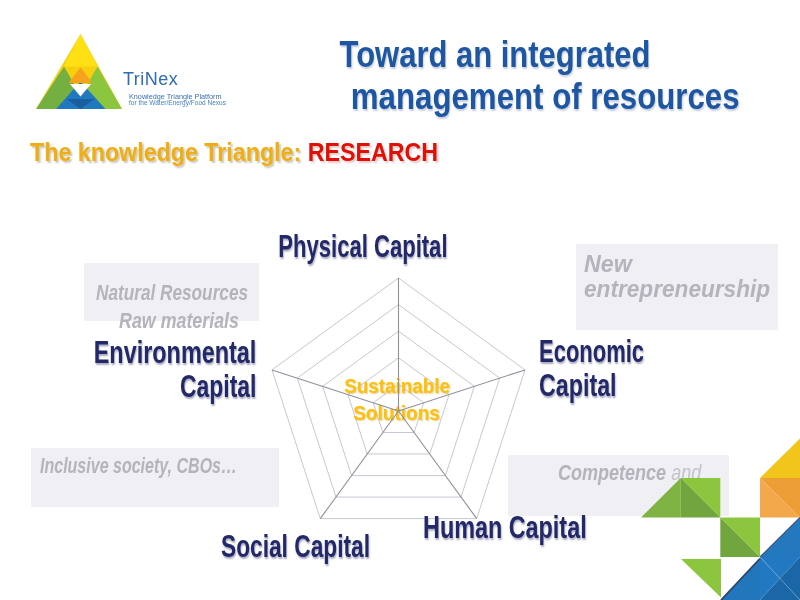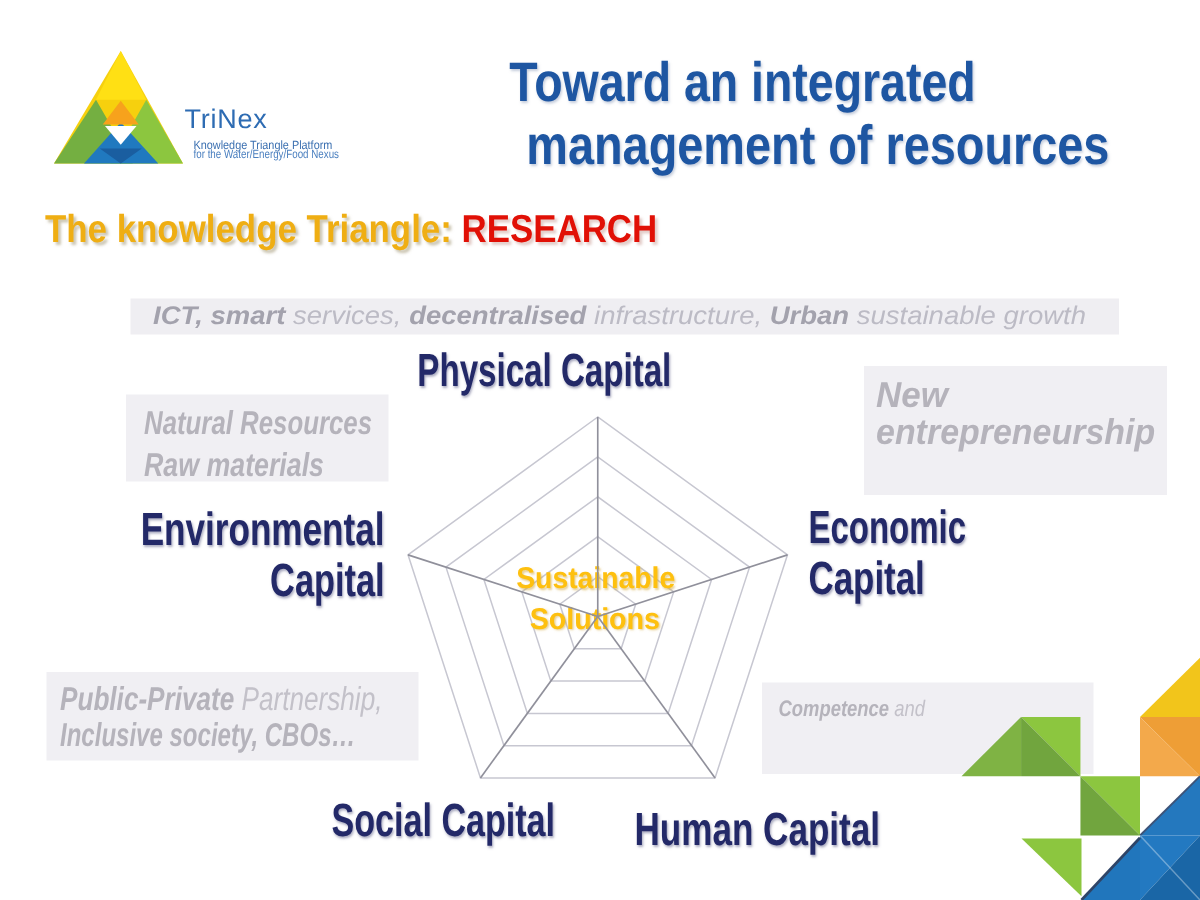--- a/index.html
+++ b/index.html
@@ -25,21 +25,21 @@
           font-style:italic;font-size:17px;line-height:24px;padding:0;color:#bcbbc5;}
   .banner .in{padding-left:15px;}
   .banner b{font-weight:700;color:#a3a2ad;}
 
   
   .gbox{background:#f0eff3;}
   .gtext{font-style:italic;font-weight:700;color:#b5b3bb;}
   .t-nat{font-size:22px;line-height:27.5px;}
   .t-new{font-size:24px;line-height:25.5px;font-style:italic;}
   .t-pub{font-size:22px;line-height:24.2px;}
-  .t-com{font-size:15px;line-height:27px;}
+  .t-com{font-size:22px;line-height:27px;margin-left:39px;}
   .gtext .lt{font-weight:400;color:#c3c1c9;}
 
   
   .cap{font-weight:700;font-size:31px;line-height:34px;color:#232968;
        text-shadow:1px 1.5px 2px rgba(85,88,130,.5);}
 
   
   .center-label{left:297px;top:372.5px;width:200px;text-align:center;font-weight:700;
                 font-size:20px;line-height:27.5px;color:#fec00f;
                 text-shadow:1px 1px 1.5px rgba(210,165,55,.55);z-index:3;}.z4{z-index:4}
@@ -73,39 +73,35 @@
 
   <div class="abs title">
     <div><span class="cx ox-r" style="--sx:0.837">Toward an integrated</span></div>
     <div><span class="cx ox-r" style="--sx:0.844">management of resources</span></div>
   </div>
 
   <div class="abs subtitle">
     <span class="cx ox-l" style="--sx:0.894"><span class="lead">The knowledge Triangle: </span><span class="emph">RESEARCH</span></span>
   </div>
 
-  <div class="abs banner">
-    <div class="in"><span class="cx ox-l" style="--sx:1.078"><b>ICT, smart</b><span> services, </span><b>decentralised</b><span> infrastructure, </span><b>Urban</b><span> sustainable growth</span></span></div>
-  </div>
 
   <div class="abs gbox" style="left:84px;top:263px;width:175px;height:58px;"></div>
-  <div class="abs gtext t-nat" style="left:96px;top:268px;">
+  <div class="abs gtext t-nat" style="left:96px;top:279px;text-align:center;">
     <div><span class="cx ox-l" style="--sx:0.782">Natural Resources</span></div>
     <div><span class="cx ox-l" style="--sx:0.811">Raw materials</span></div>
   </div>
 
   <div class="abs gbox" style="left:576px;top:244px;width:202px;height:86px;"></div>
   <div class="abs gtext t-new" style="left:584px;top:250.7px;">
     <div><span class="cx ox-l" style="--sx:0.97">New</span></div>
     <div><span class="cx ox-l" style="--sx:0.943">entrepreneurship</span></div>
   </div>
 
   <div class="abs gbox" style="left:31px;top:448px;width:248px;height:59px;"></div>
   <div class="abs gtext t-pub" style="left:40px;top:453.9px;">
-    <div><span class="cx ox-l" style="--sx:0.792"><span>Public-Private</span><span class="lt"> Partnership,</span></span></div>
     <div><span class="cx ox-l" style="--sx:0.728">Inclusive society, CBOs…</span></div>
   </div>
 
   <div class="abs gbox" style="left:508px;top:455px;width:221px;height:61px;"></div>
   <div class="abs gtext t-com" style="left:518.5px;top:458.6px;">
     <div><span class="cx ox-l" style="--sx:0.819"><span>Competence</span><span class="lt"> and</span></span></div>
   </div>
 
   <svg class="abs rings" width="800" height="600" viewBox="0 0 800 600">
     <g fill="none" stroke="#c7c7d1" stroke-width="1">
@@ -139,21 +135,21 @@
     <div><span class="cx ox-r" style="--sx:0.755">Environmental</span></div>
     <div><span class="cx ox-r" style="--sx:0.738">Capital</span></div>
   </div>
   <div class="abs cap z4" style="left:538.5px;top:335px;width:200px;text-align:left;">
     <div><span class="cx ox-l" style="--sx:0.709">Economic</span></div>
     <div><span class="cx ox-l" style="--sx:0.75">Capital</span></div>
   </div>
   <div class="abs cap z4" style="left:221px;top:529.5px;">
     <span class="cx ox-l" style="--sx:0.733">Social Capital</span>
   </div>
-  <div class="abs cap z4" style="left:423.4px;top:536px;">
+  <div class="abs cap z4" style="left:423.4px;top:511px;">
     <span class="cx ox-l" style="--sx:0.754">Human Capital</span>
   </div>
 
   <svg class="abs deco" width="800" height="600" viewBox="0 0 800 600">
 
     <polygon points="760,478 800,478 800,438.5" fill="#f2c51b"></polygon>
 
     <polygon points="760,478 800,478 800,517.5" fill="#ee9e36"></polygon>
     <polygon points="760,478 800,517.5 760,517.5" fill="#f3a94b"></polygon>
 

